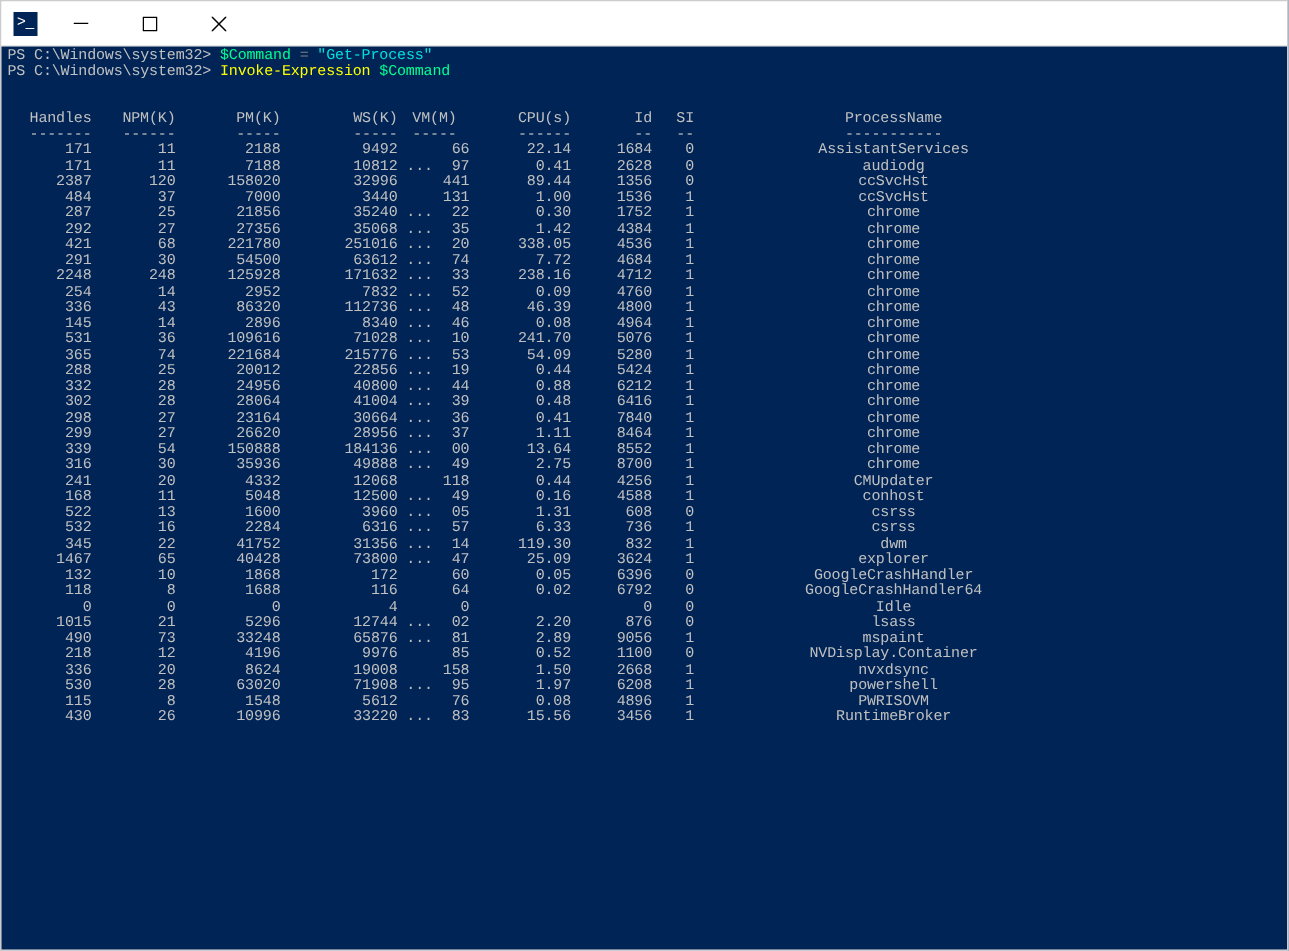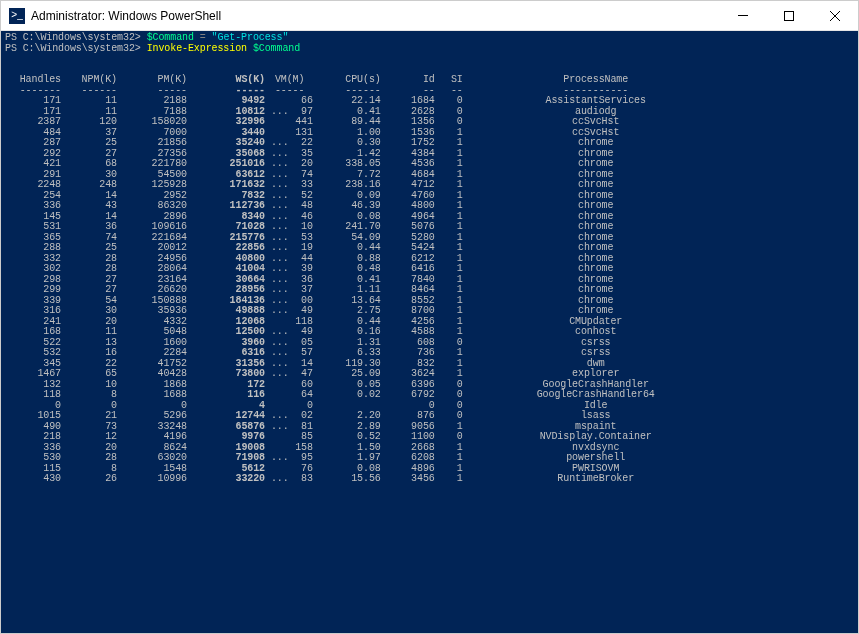--- a/index.html
+++ b/index.html
@@ -78,37 +78,36 @@
   .cmd-green { color: #00ff90; }
   .cmd-cyan { color: #00e0e0; }
   .cmd-gray { color: #808080; }
   .row { display: block; }
   .hdr { color: #c0c0c0; }
   .dash { color: #c0c0c0; }
   .cell { display: inline-block; text-align: right; }
   .c-handles { width: 56px; }
   .c-npmk    { width: 56px; }
   .c-pmk     { width: 70px; }
-  .c-wsk     { width: 78px; font-weight: bold; }
+  .c-wsk     { width: 78px; }
   .c-vmm     { width: 42px; padding-left:4px;font-family:Liberation Mono, monospace;}
   .c-ell     { width: 22px; text-align:left; }
   .c-cpus    { width: 56px; }
   .c-id      { width: 54px; }
   .c-si      { width: 28px; }
   .c-name    { display: inline-block; text-align: center; padding-left: 6px; width: 260px; }
 </style>
 </head>
 <body>
 
 <div class="window">
   <div class="titlebar">
     <span class="icon">
         <span class="icon-glyph">&gt;_</span>
       </span>
-    <span class="title">Administrator: Windows PowerShell</span>
     <div class="controls">
       <div class="ctrl">
           <svg width="10" height="1">
             <rect width="10" height="1" fill="#000"></rect>
           </svg>
         </div>
       <div class="ctrl">
           <svg width="10" height="10">
             <rect x="0.5" y="0.5" width="9" height="9" fill="none" stroke="#000"></rect>
           </svg>

